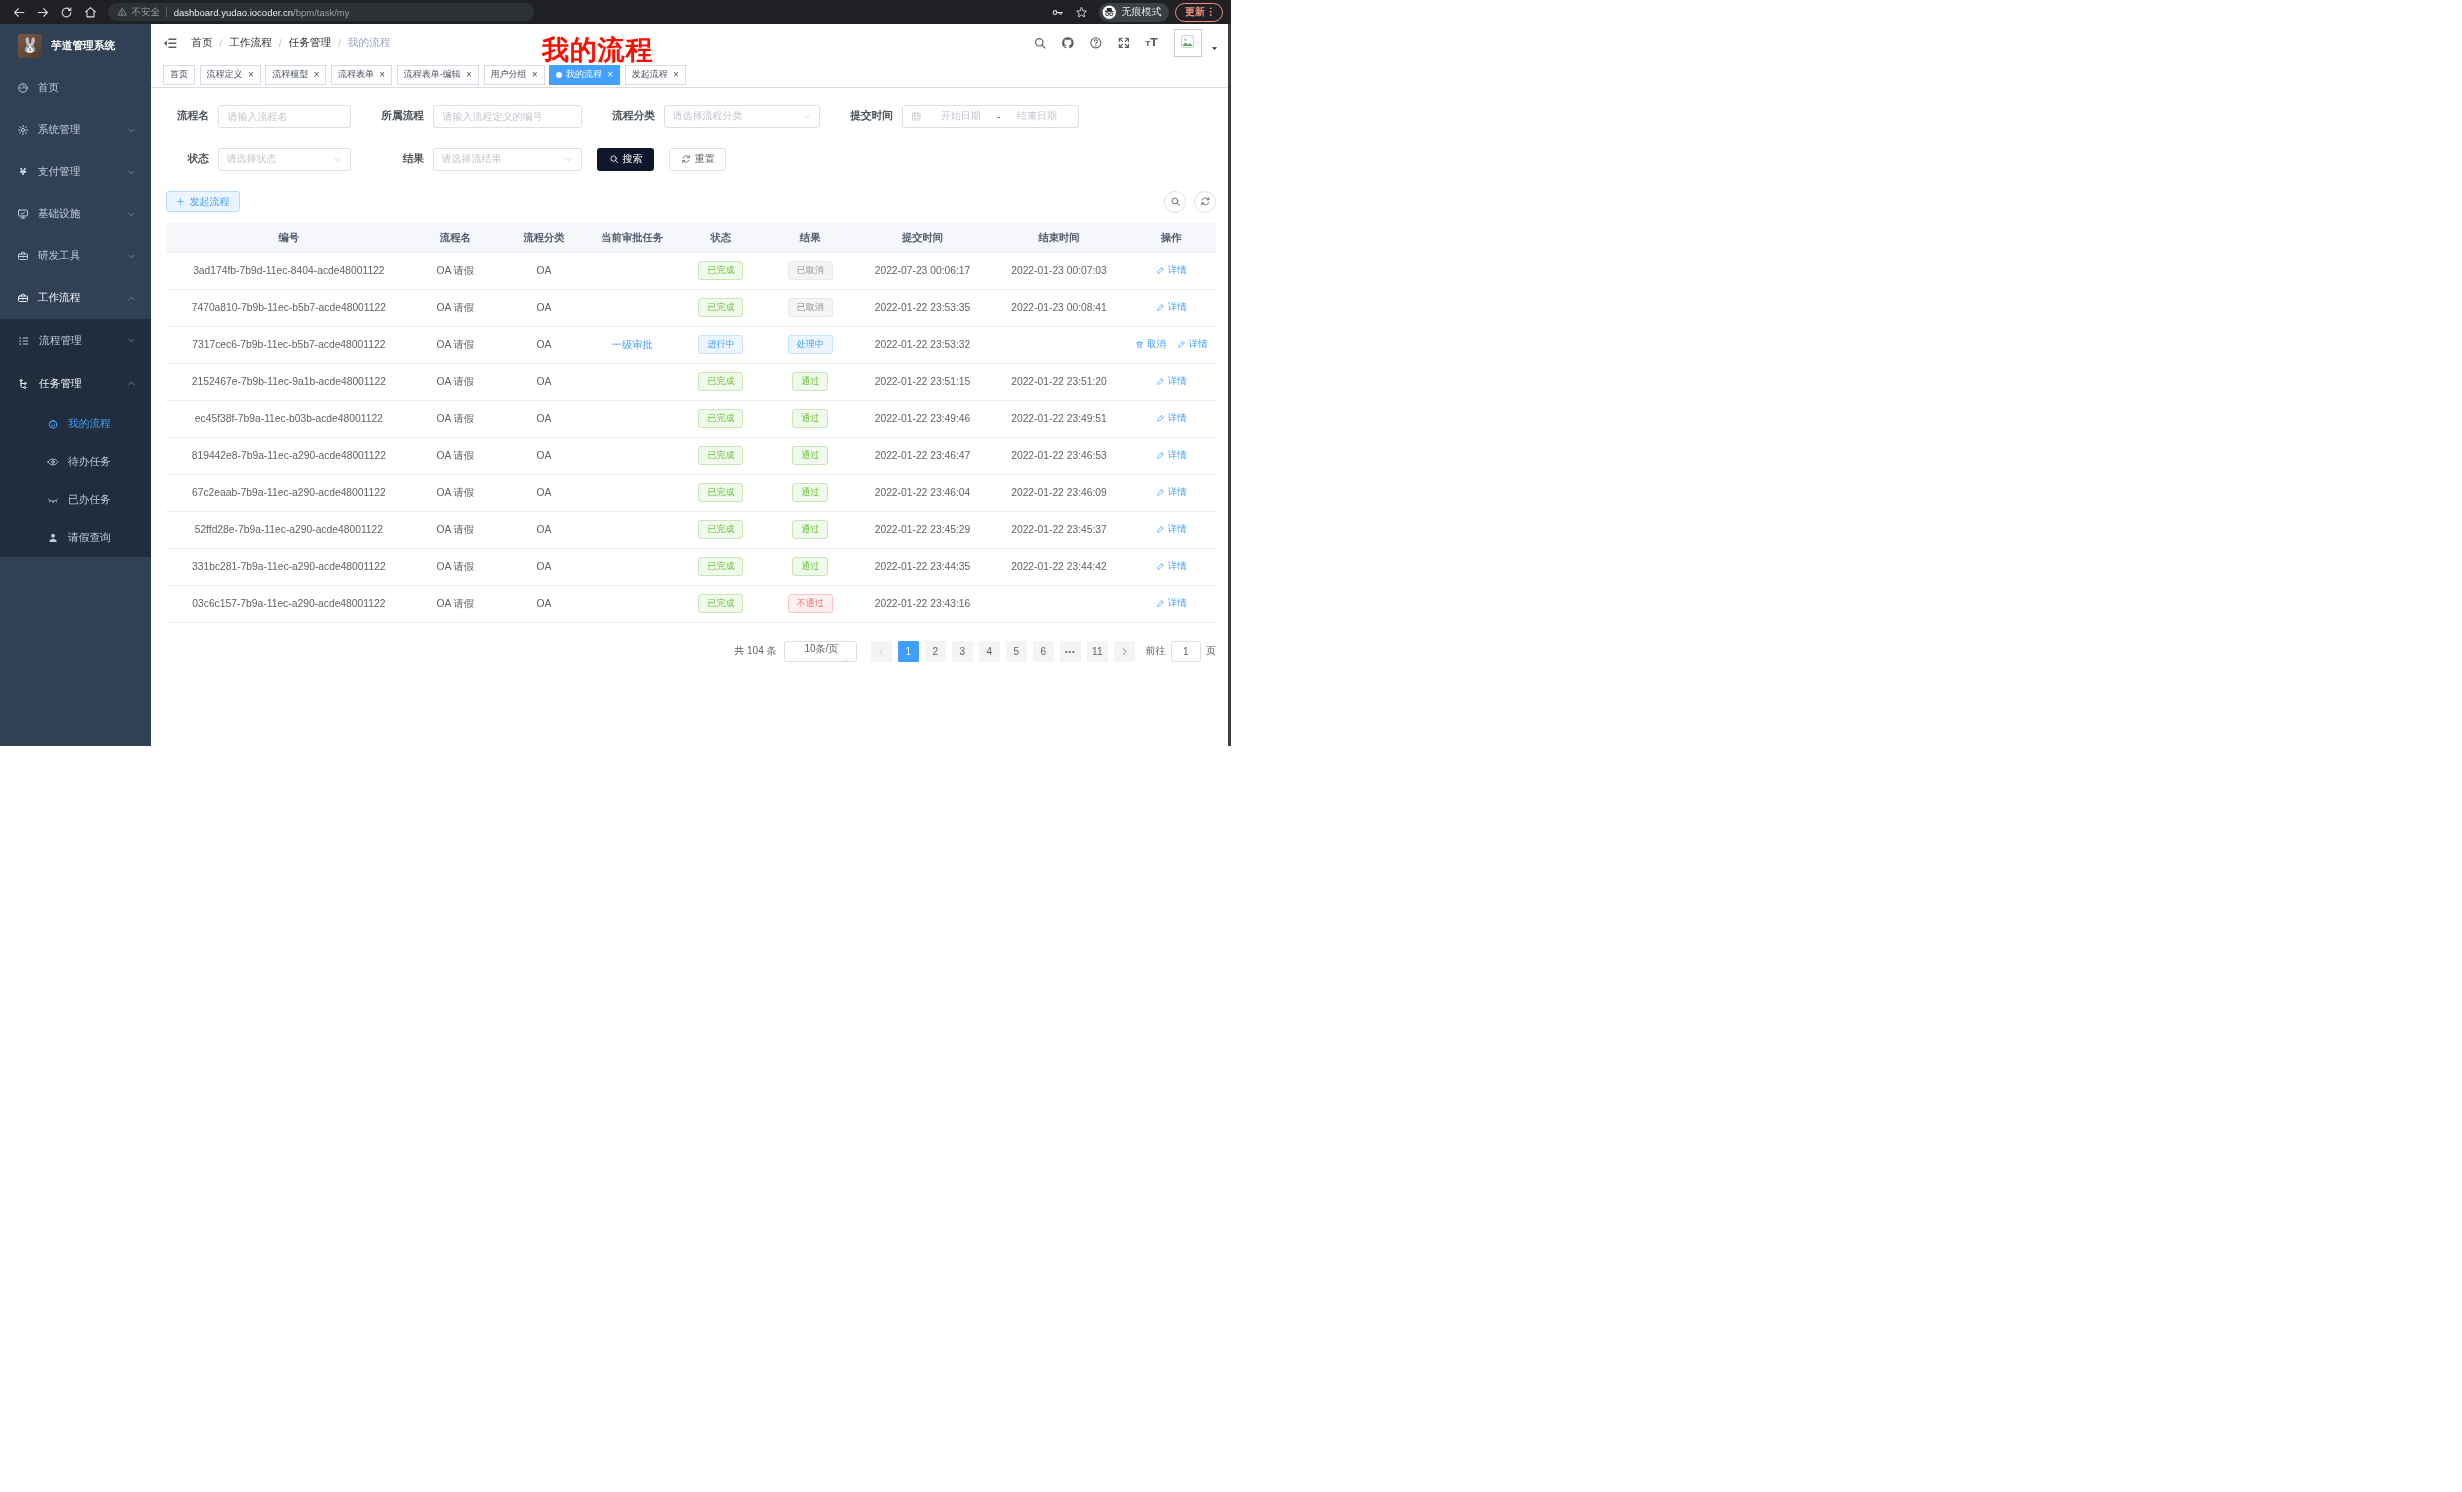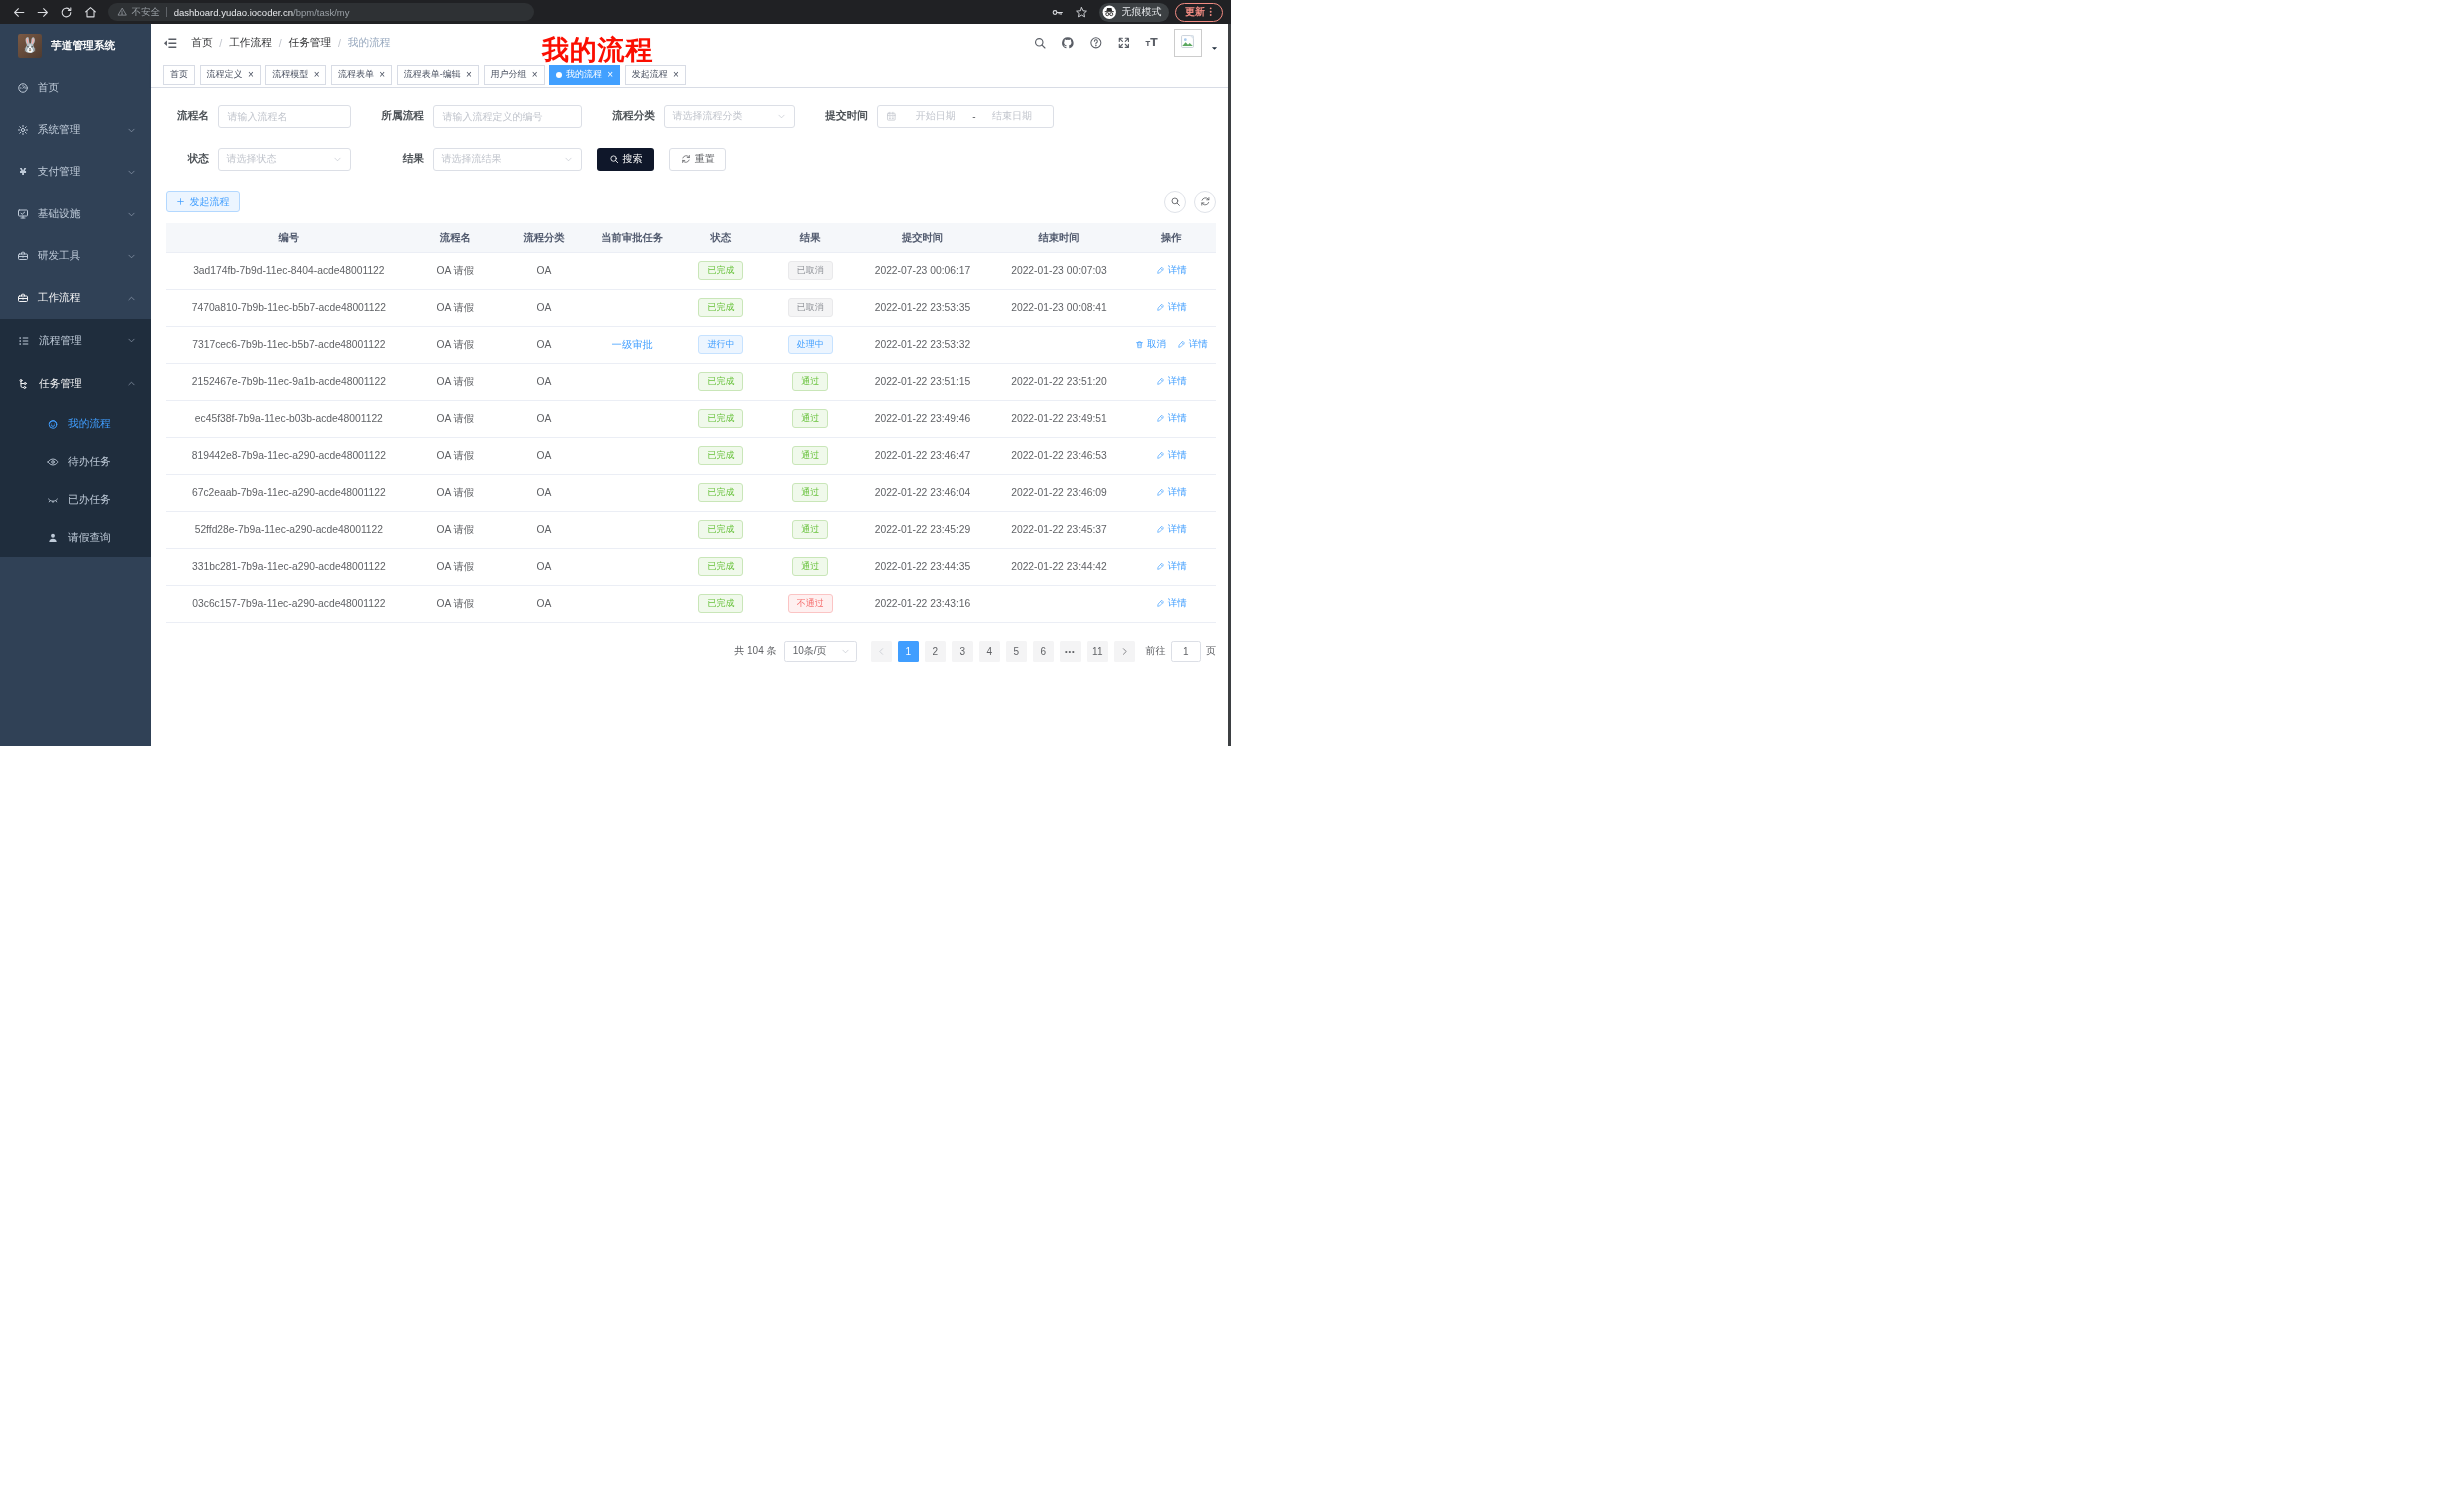--- a/index.html
+++ b/index.html
@@ -124,21 +124,21 @@
   .link { color:#409eff; font-size:9.5px; display:inline-flex; align-items:center; gap:3px;
     cursor:pointer; margin:0 5.3px; }
   .link .li { width:9px; height:9px; display:inline-flex; }
   .link .li svg { width:100%; height:100%; }
 
   
   .pagination { display:flex; align-items:center; justify-content:flex-end; margin-top:18px;
     font-size:10px; color:#606266; }
   .pg-total { margin-right:7.6px; }
   .pg-size { width:73px; height:21px; border:0.8px solid #dcdfe6; border-radius:2.3px; display:flex;
-    align-items:center; padding:0 6px 0 7.6px; color:#606266; cursor:pointer; margin-right:10.7px; }
+    align-items:center; padding:0 6px 0 7.6px; color:#606266; cursor:pointer; margin-right:10.7px;flex-direction:column; }
   .pg-arrow { width:21px; height:21px; border-radius:1.5px; background:#f4f4f5; display:flex;
     align-items:center; justify-content:center; margin:0 3px; cursor:pointer; }
   .pg-arrow span { width:9px; height:9px; display:inline-flex; }
   .pg-arrow svg { width:100%; height:100%; }
   .pg-arrow.disabled { color:#c0c4cc; }
   .pager-pages { display:flex; }
   .page-btn { min-width:21px; height:21px; border-radius:1.5px; background:#f4f4f5; color:#606266;
     display:flex; align-items:center; justify-content:center; margin:0 3px; font-size:10px;
     cursor:pointer; padding:0 3px; }
   .page-btn.active { background:#409eff; color:#fff; }
@@ -492,21 +492,21 @@
           <div class="f-group">
             <span class="f-label w56">流程名</span>
             <input class="f-input" style="width: 133px;" placeholder="请输入流程名">
           </div>
           <div class="f-group">
             <span class="f-label w76">所属流程</span>
             <input class="f-input" style="width: 149px;" placeholder="请输入流程定义的编号">
           </div>
           <div class="f-group">
             <span class="f-label w76">流程分类</span>
-            <div class="f-select" style="width:131px">
+            <div class="f-select" style="width:156px">
               <span>请选择流程分类</span>
               <span class="f-caret">
                   <svg viewBox="0 0 24 24" fill="none" stroke="currentColor" stroke-width="1.8" stroke-linecap="round" stroke-linejoin="round">
                     <path d="M5 8.5l7 7 7-7"></path>
                   </svg>
                 </span>
             </div>
           </div>
           <div class="f-group">
             <span class="f-label w76">提交时间</span>

